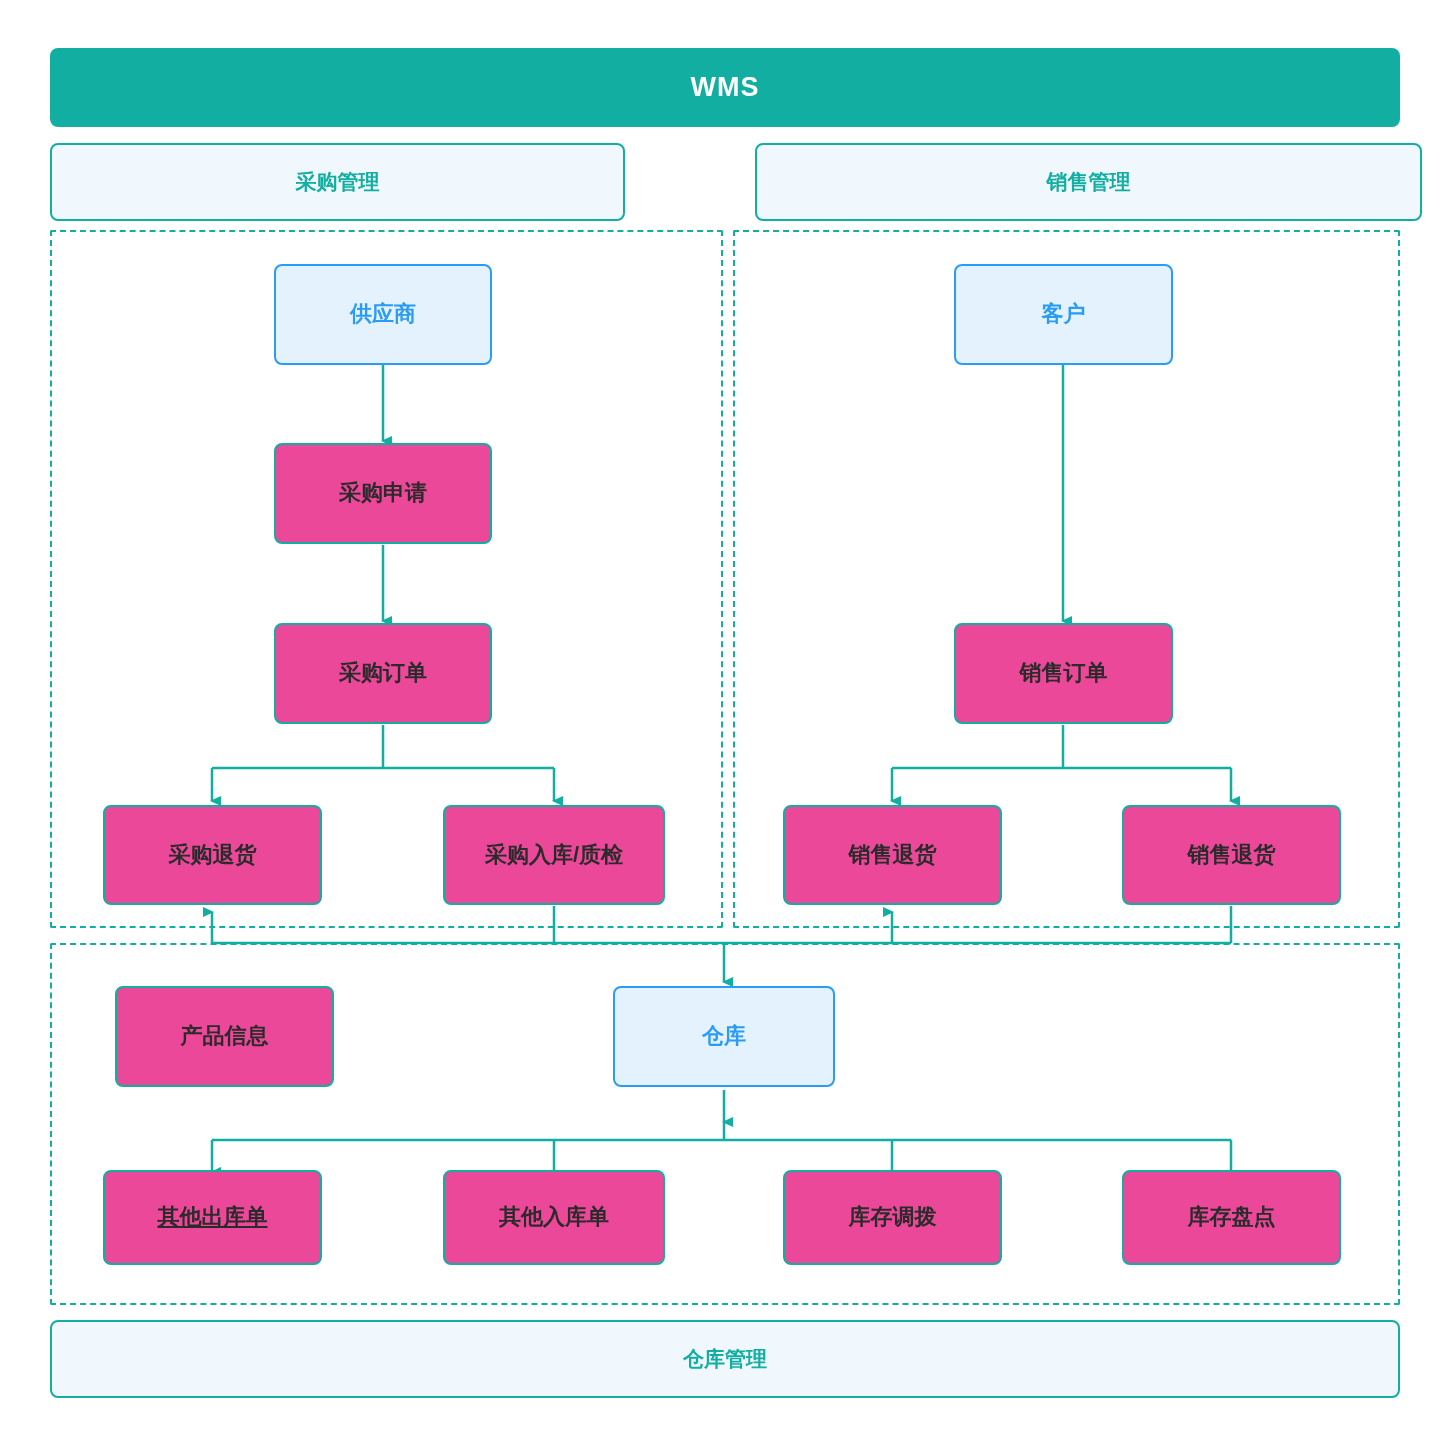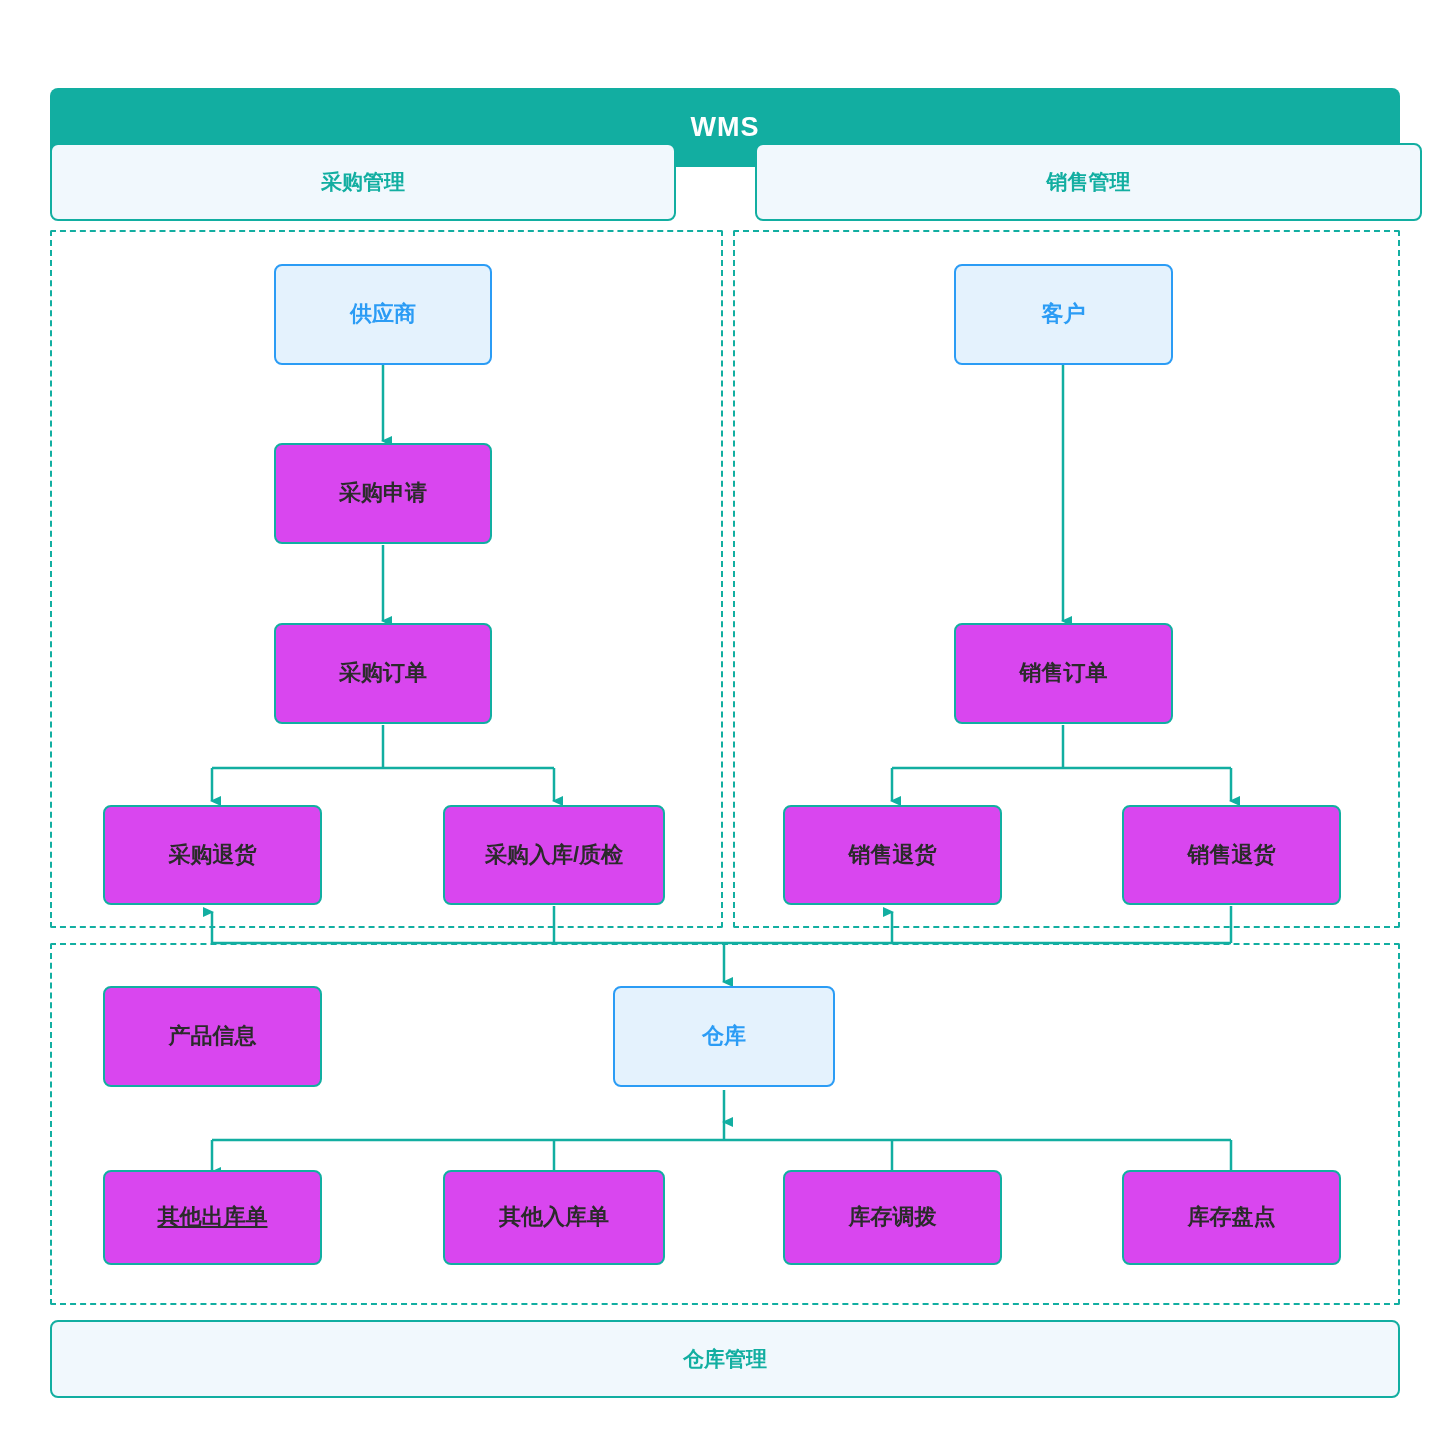--- a/index.html
+++ b/index.html
@@ -28,38 +28,37 @@
     background: #12AEA1;
     border-radius: 8px;
     display: flex;
     align-items: center;
     justify-content: center;
     color: #ffffff;
     font-size: 27px;
     font-weight: bold;
     letter-spacing: 1px;
     box-sizing: border-box;
-    margin-top: 40px;
   }
 
   
   .pill {
     position: absolute;
     background: #F1F8FD;
     border: 2px solid #12AEA1;
     border-radius: 8px;
     display: flex;
     align-items: center;
     justify-content: center;
     color: #12AEA1;
     font-size: 21px;
     font-weight: bold;
     box-sizing: border-box;
   }
-  .pill-purchase { left: 50px;  top: 143px; width: 626px; height: 78px; }
+  .pill-purchase { left: 50px;  top: 143px; width: 575px; height: 78px; }
   .pill-sales    { left: 733px; top: 143px; width: 667px; height: 78px; margin-left: 22px; }
   .pill-footer   { left: 50px;  top: 1320px; width: 1350px; height: 78px; }
 
   
   .dashbox {
     position: absolute;
     border: 2px dashed #12AEA1;
     border-radius: 2px;
     box-sizing: border-box;
     background: transparent;
@@ -75,21 +74,21 @@
     border-radius: 8px;
     display: flex;
     align-items: center;
     justify-content: center;
     text-align: center;
     font-size: 22px;
     font-weight: bold;
     line-height: 1.2;
   }
   .node.teal {
-    background: #d946ef;
+    background: #ec4899;
     border: 2px solid #12AEA1;
     color: #2b2b2b;
   }
   .node.blue {
     background: #E4F2FD;
     border: 2px solid #2B9CF5;
     color: #2B9CF5;
   }
 
   
@@ -170,21 +169,21 @@
   <div class="node teal" style="left:443px; top:805px; width:222px; height:100px;">采购入库/质检</div>
 
   <div class="node blue" style="left:954px; top:264px; width:219px; height:101px;">客户</div>
 
   <div class="node teal" style="left:954px; top:623px; width:219px; height:101px;">销售订单</div>
 
   <div class="node teal" style="left:783px; top:805px; width:219px; height:100px;">销售退货</div>
 
   <div class="node teal" style="left:1122px; top:805px; width:219px; height:100px;">销售退货</div>
 
-  <div class="node teal" style="left:103px; top:986px; width:219px; height:101px;">产品信息</div>
+  <div class="node teal" style="left:115px; top:986px; width:219px; height:101px;">产品信息</div>
 
   <div class="node blue" style="left:613px; top:986px; width:222px; height:101px;">仓库</div>
 
   <div class="node teal" style="left:103px; top:1170px; width:219px; height:95px;text-decoration:underline;">其他出库单</div>
 
   <div class="node teal" style="left:443px; top:1170px; width:222px; height:95px;">其他入库单</div>
 
   <div class="node teal" style="left:783px; top:1170px; width:219px; height:95px;">库存调拨</div>
 
   <div class="node teal" style="left:1122px; top:1170px; width:219px; height:95px;">库存盘点</div>

